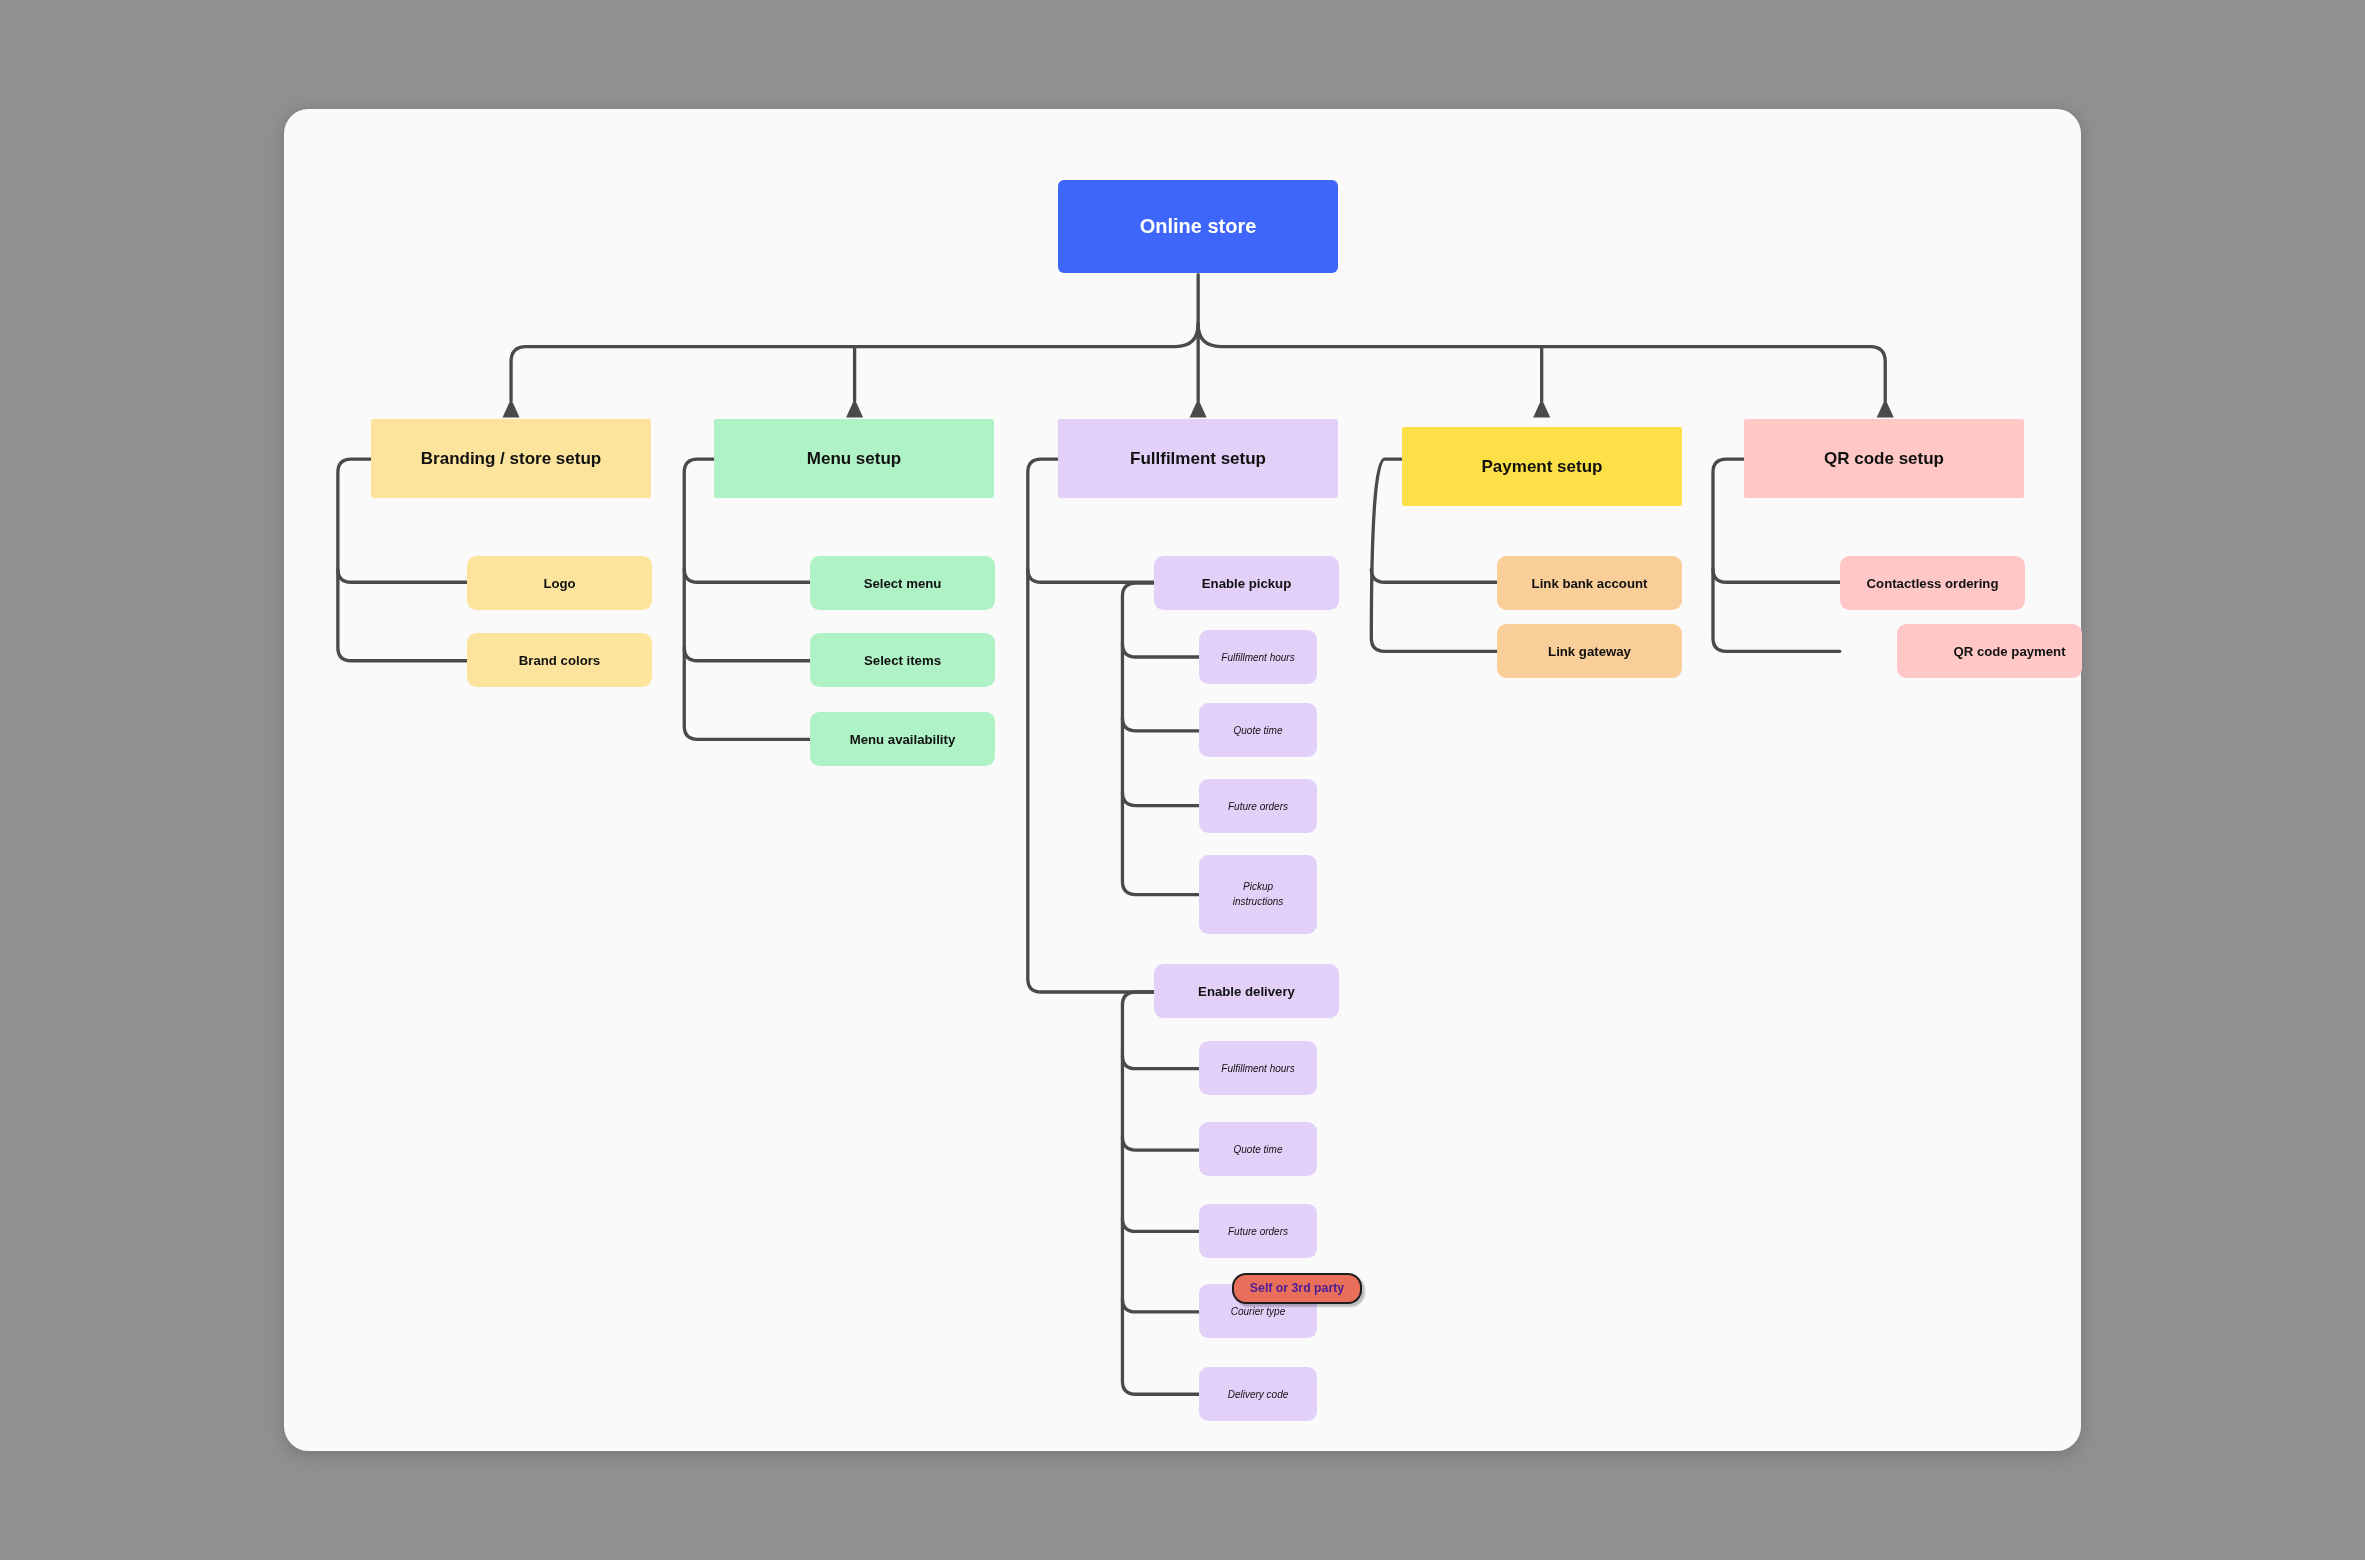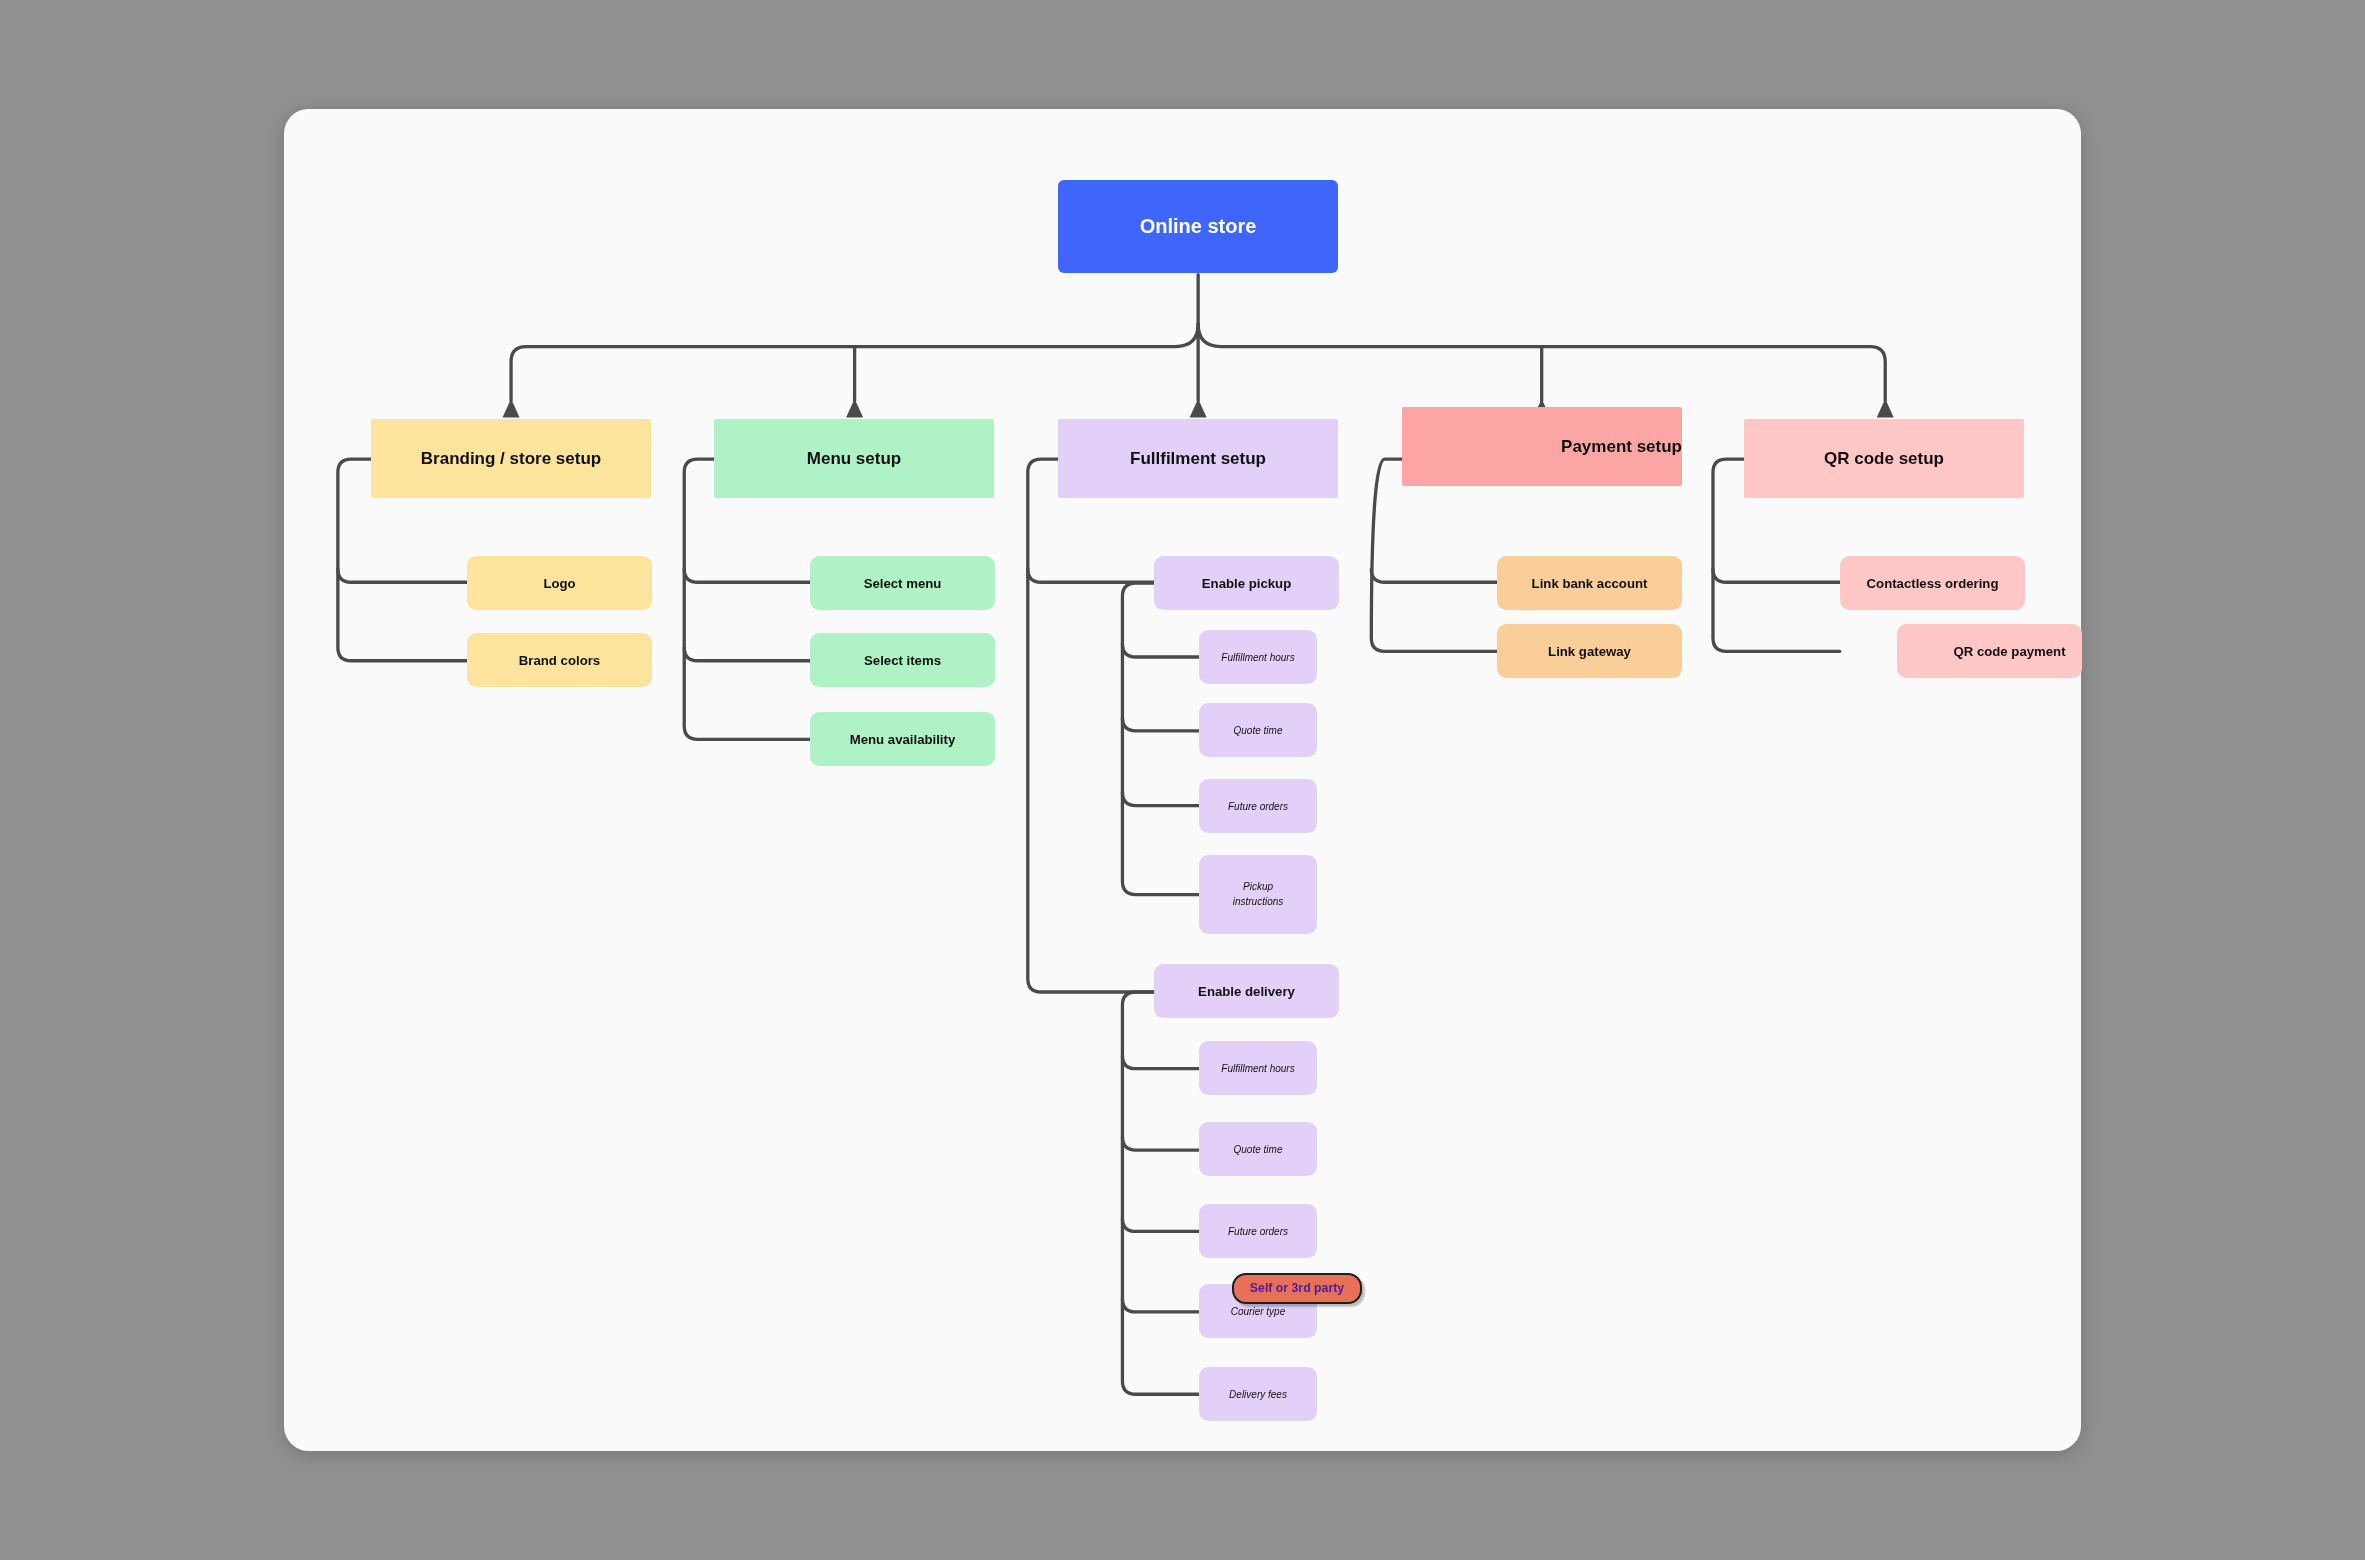--- a/index.html
+++ b/index.html
@@ -81,21 +81,21 @@
 
 <div class="node lv1" style="left: 371px; top: 419px; background: rgb(252, 228, 157);">
   <span>Branding / store setup</span>
 </div>
 <div class="node lv1" style="left: 714px; top: 419px; background: rgb(175, 242, 197);">
   <span>Menu setup</span>
 </div>
 <div class="node lv1" style="left: 1058px; top: 419px; background: rgb(226, 208, 249);">
   <span>Fullfilment setup</span>
 </div>
-<div class="node lv1" style="left: 1402px; top: 407px; background: #fca5a5; justify-content: flex-end;">
+<div class="node lv1" style="left: 1402px; top: 427px; background: #fde047;">
   <span>Payment setup</span>
 </div>
 <div class="node lv1" style="left: 1744px; top: 419px; background: rgb(255, 200, 198);">
   <span>QR code setup</span>
 </div>
 
 <div class="node lv2" style="left: 467px; top: 556px; background: rgb(252, 228, 157);">
   <span>Logo</span>
 </div>
 <div class="node lv2" style="left: 467px; top: 633px; background: rgb(252, 228, 157);">
@@ -137,21 +137,21 @@
 <div class="node leaf" style="left: 1199px; top: 1122px; background: rgb(226, 208, 249);">
   <span>Quote time</span>
 </div>
 <div class="node leaf" style="left: 1199px; top: 1204px; background: rgb(226, 208, 249);">
   <span>Future orders</span>
 </div>
 <div class="node leaf" style="left: 1199px; top: 1284px; background: rgb(226, 208, 249);">
   <span>Courier type</span>
 </div>
 <div class="node leaf" style="left: 1199px; top: 1367px; background: rgb(226, 208, 249);">
-  <span>Delivery fees</span>
+  <span>Delivery code</span>
 </div>
 
 <div class="node lv2" style="left: 1497px; top: 556px; background: rgb(249, 206, 152);">
   <span>Link bank account</span>
 </div>
 <div class="node lv2" style="left: 1497px; top: 624px; background: rgb(249, 206, 152);">
   <span>Link gateway</span>
 </div>
 
 <div class="node lv2" style="left: 1840px; top: 556px; background: rgb(255, 200, 198);">

